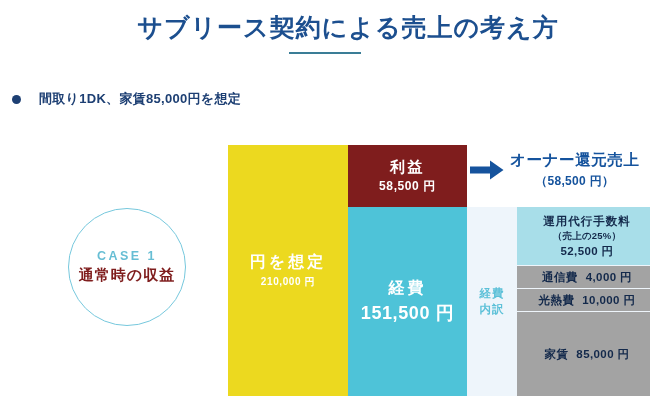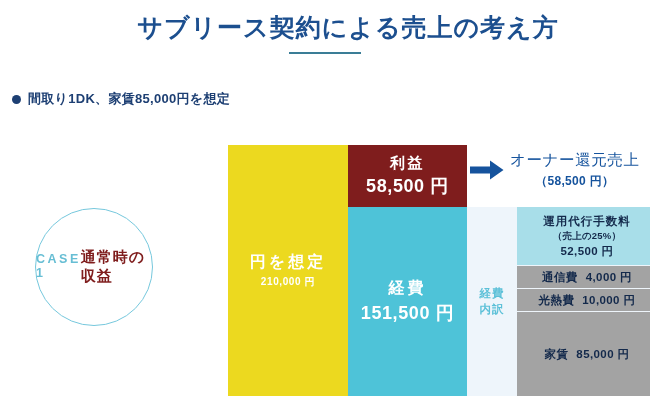--- a/index.html
+++ b/index.html
@@ -39,48 +39,48 @@
     margin: 10px auto 0 auto;
   }
 
   
   #assumption-row {
     position: absolute;
     top: 90px;
     left: 12px;
     display: flex;
     align-items: center;
-    gap: 7px;
+    gap: 18px;
   }
   #assumption-bullet {
     width: 9px;
     height: 9px;
     border-radius: 50%;
     background: #1d3f73;
     flex: none;
   }
   #assumption-text {
     font-size: 13px;
     color: #1d3f73;
     font-weight: bold;
     letter-spacing: .3px;
     white-space: nowrap;
   }
 
   
   #case-circle {
     position: absolute;
-    left: 35px;
+    left: 68px;
     top: 208px;
     width: 118px;
     height: 118px;
     border: 1.5px solid #76c8dd;
     border-radius: 50%;
     display: flex;
-    flex-direction: row;
+    flex-direction: column;
     align-items: center;
     justify-content: center;
     box-sizing: border-box;
   }
   #case-label {
     font-size: 12.5px;
     color: #67bed4;
     letter-spacing: 2.5px;
     font-weight: bold;
     margin-bottom: 3px;
@@ -132,21 +132,21 @@
     align-items: center;
     justify-content: center;
   }
   #bar-profit .b-title {
     font-size: 15px;
     color: #ffffff;
     font-weight: bold;
     letter-spacing: 2.5px;
   }
   #bar-profit .b-value {
-    font-size: 18px;
+    font-size: 12px;
     color: #ffffff;
     font-weight: bold;
     letter-spacing: .6px;
     margin-top: 1px;
   }
 
   #bar-expense {
     position: absolute;
     left: 348px;
     top: 207px;
@@ -185,21 +185,21 @@
     display: block;
     flex: none;
   }
   #owner-texts {
     display: flex;
     flex-direction: column;
     align-items: center;
   }
   #owner-title {
     font-size: 15.5px;
-    font-weight: normal;
+    font-weight: bold;
     color: #15539d;
     letter-spacing: .6px;
     white-space: nowrap;
   }
   #owner-value {
     font-size: 12px;
     font-weight: bold;
     color: #15539d;
     letter-spacing: .3px;
     margin-top: 2px;

